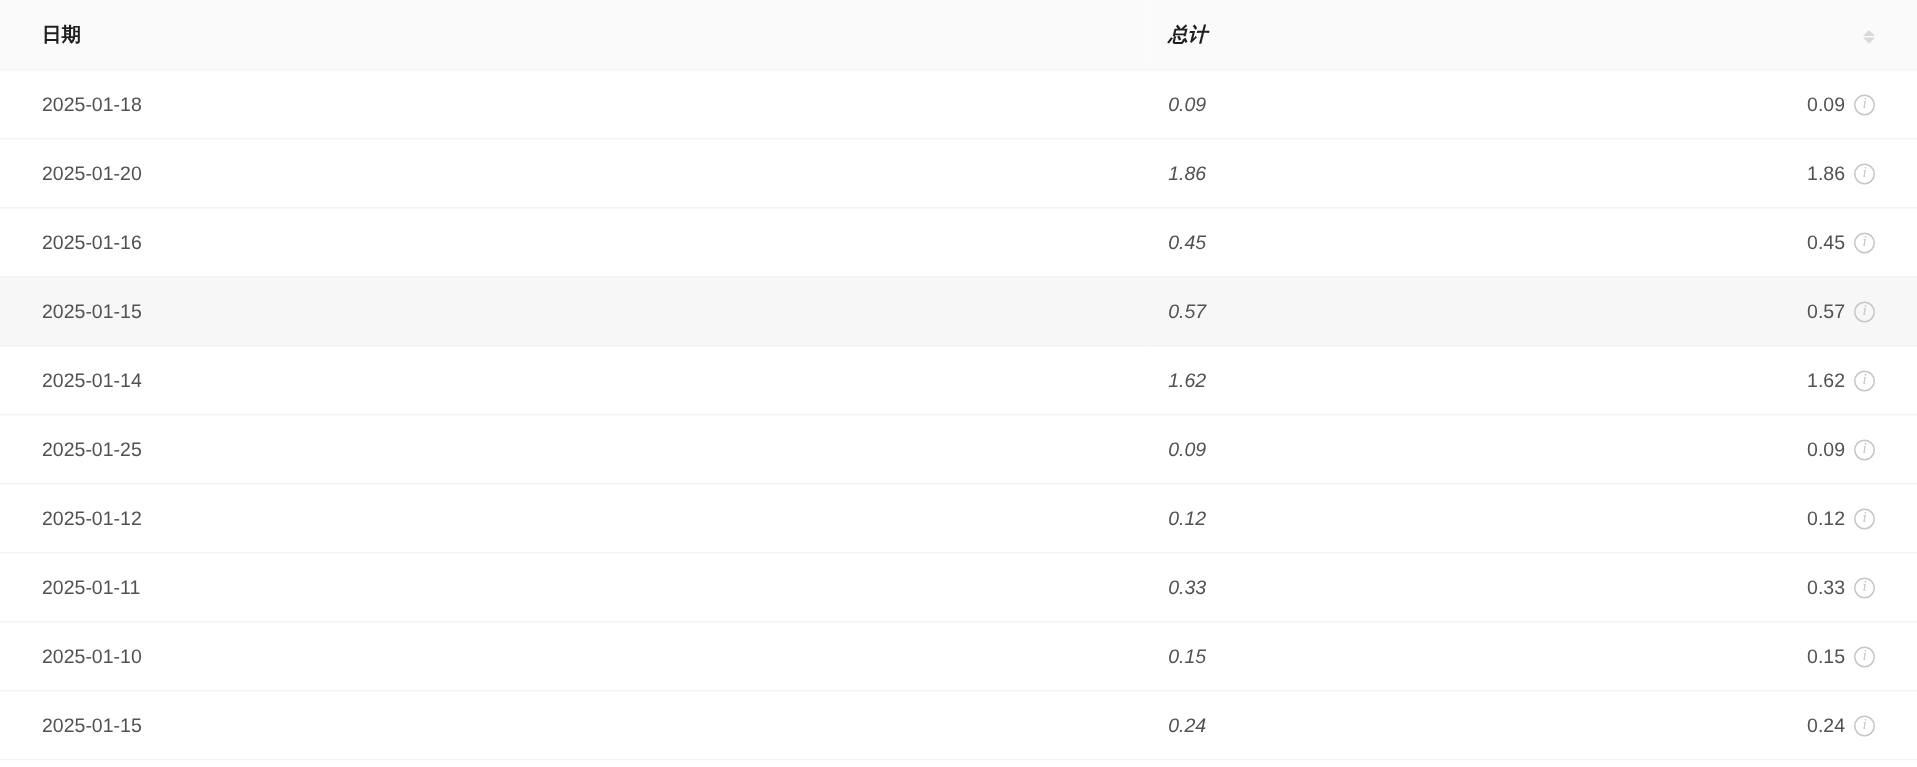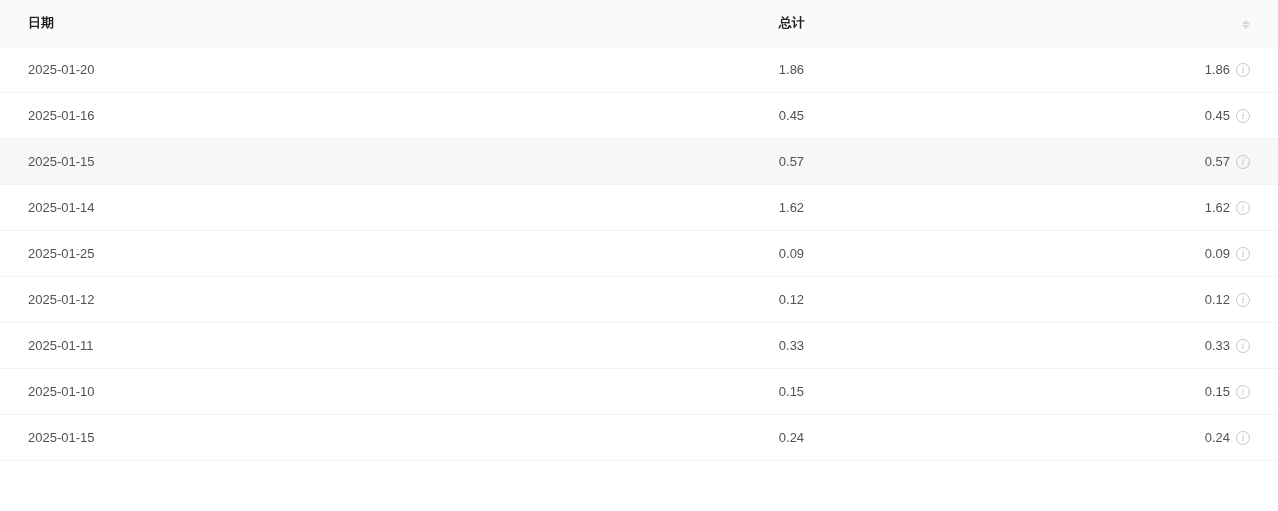--- a/index.html
+++ b/index.html
@@ -75,21 +75,21 @@
       line-height: 1;
       cursor: pointer;
       font-style: normal;
     }
     .info-icon::before {
       content: "i";
       font-family: Georgia, serif;
       font-style: italic;
     }
     .col-date { width: 60%; }
-    .col-total { width: 25%; }
+    .col-total { width: 25%; font-style: italic; }
     .col-value { width: 15%; }
     .sort-icon {
       display: inline-flex;
       flex-direction: column;
       margin-left: 3px;
       vertical-align: middle;
       gap: 1px;
     }
     .sort-icon .tri {
       width: 0;
@@ -120,20 +120,28 @@
         <span></span>
         <span class="sort-icon">
           <span class="tri tri-up"></span>
           <span class="tri tri-down"></span>
         </span>
       </th>
     </tr>
   </thead>
   <tbody>
       <tr class="table-row">
+        <td class="col-date"><span>2025-01-18</span></td>
+        <td class="col-total"><span>0.09</span></td>
+        <td class="col-value"><span class="value-with-icon">
+            <span>0.09</span>
+            <span class="info-icon"></span>
+          </span></td>
+      </tr>
+      <tr class="table-row">
         <td class="col-date"><span>2025-01-20</span></td>
         <td class="col-total"><span>1.86</span></td>
         <td class="col-value"><span class="value-with-icon">
             <span>1.86</span>
             <span class="info-icon"></span>
           </span></td>
       </tr>
       <tr class="table-row">
         <td class="col-date"><span>2025-01-16</span></td>
         <td class="col-total"><span>0.45</span></td>

